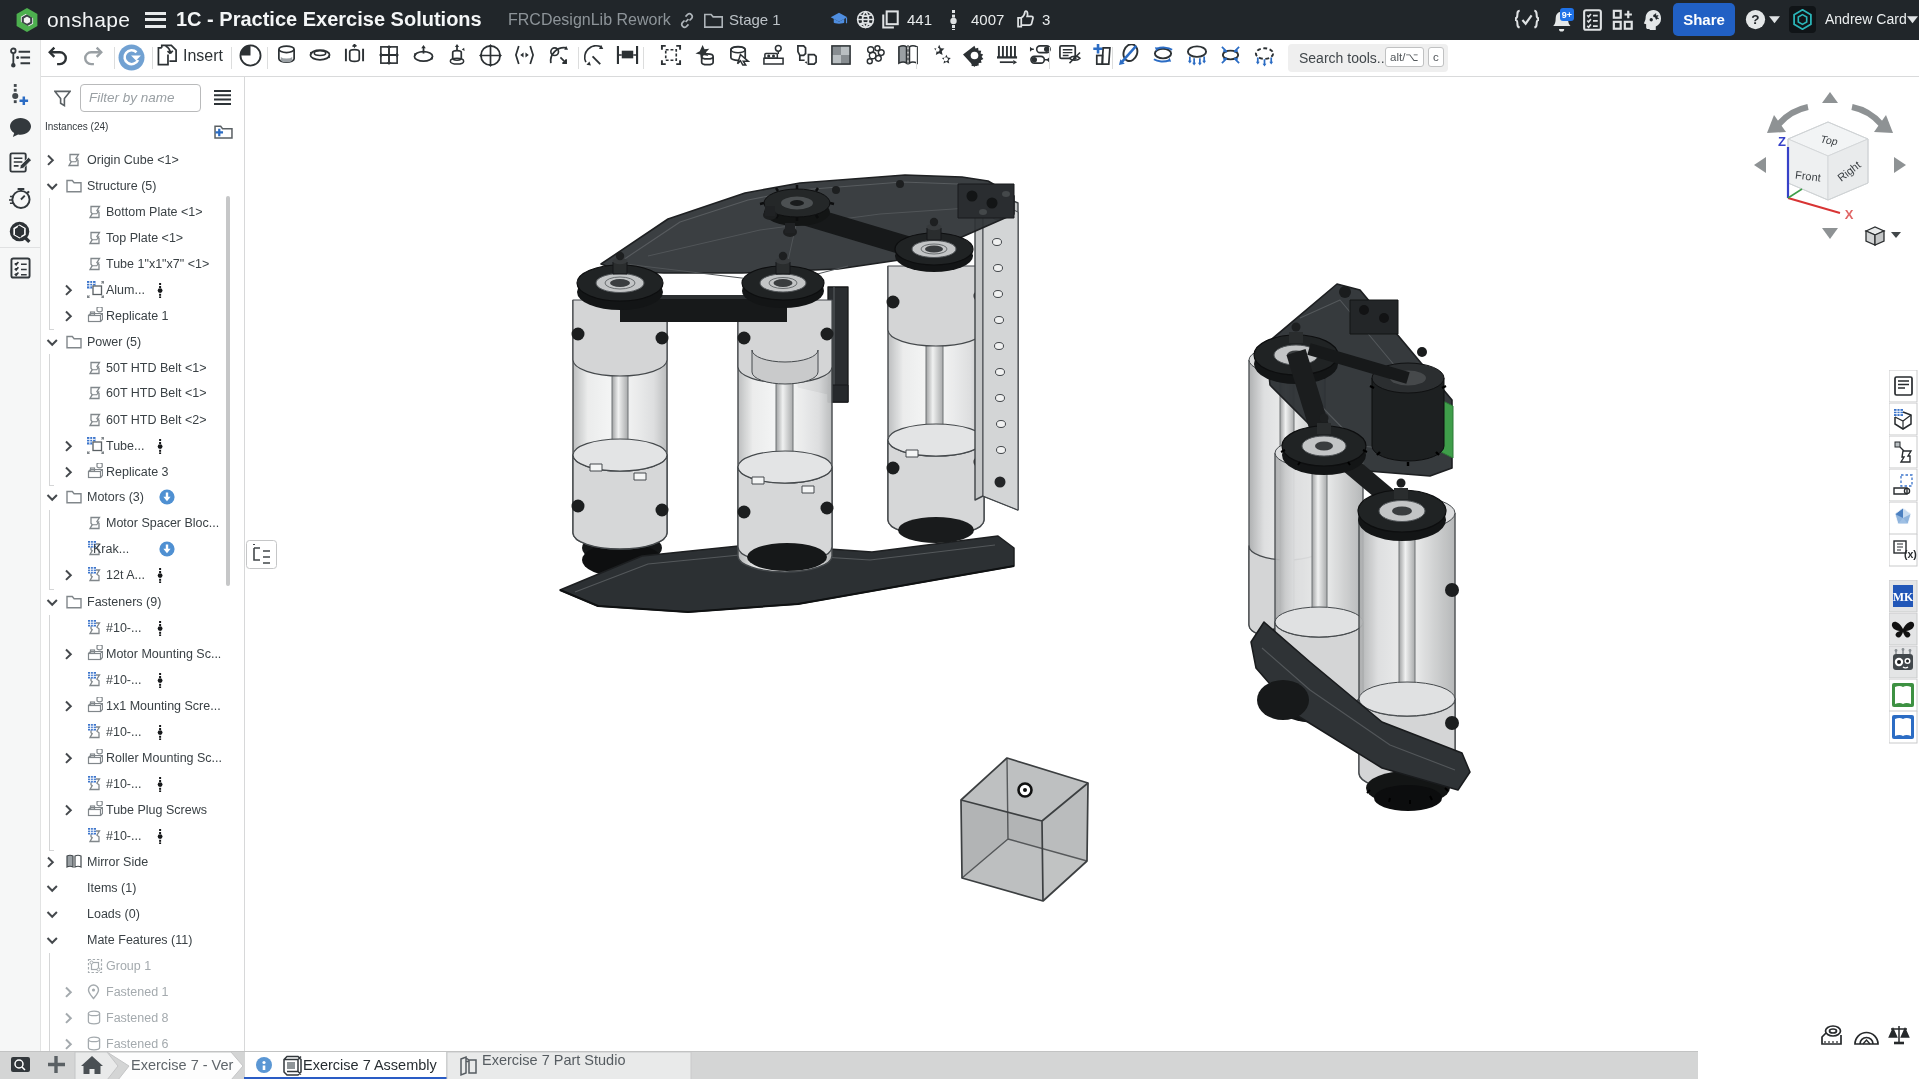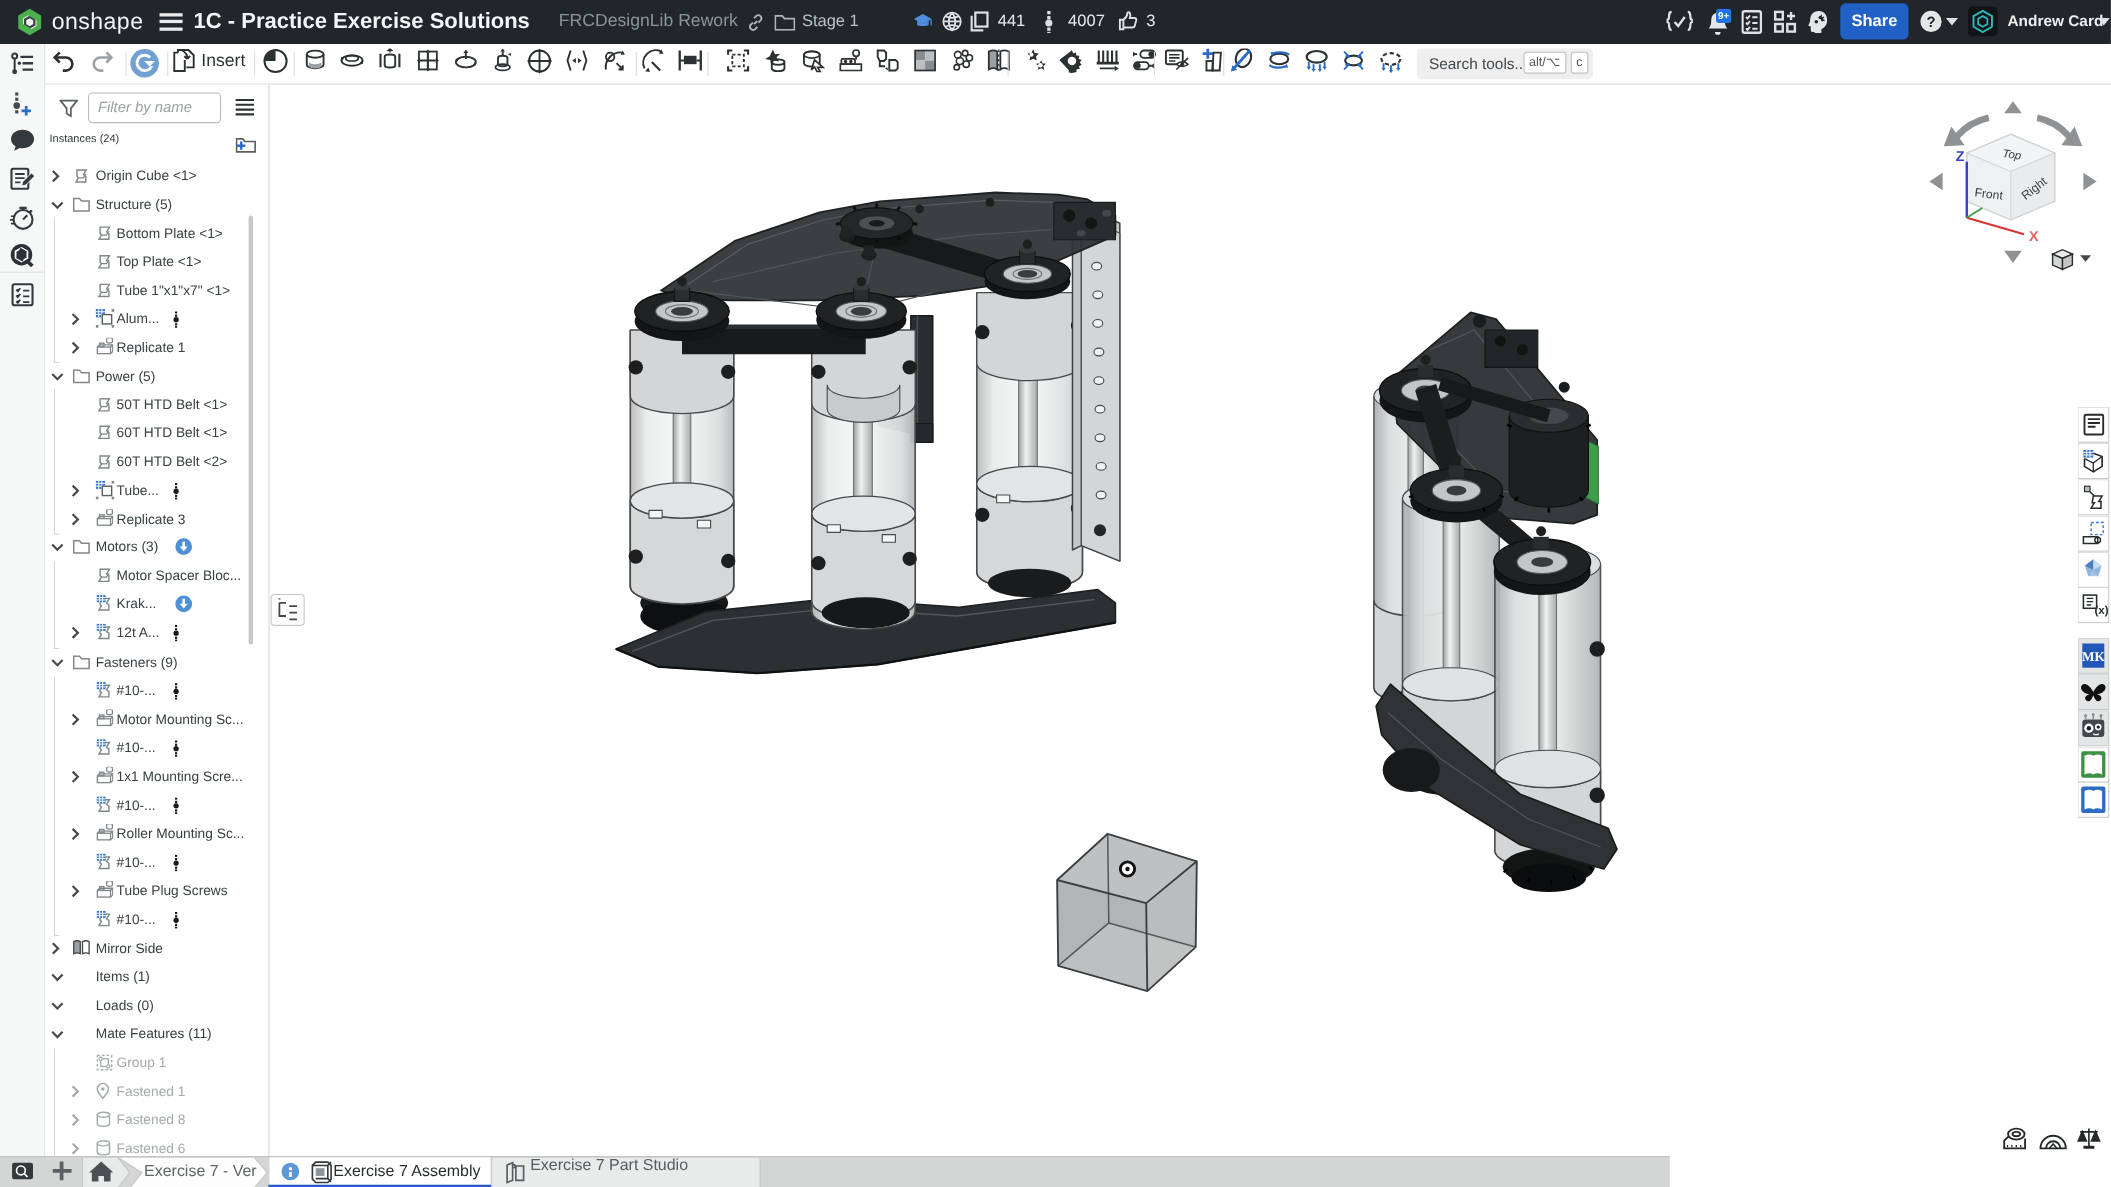--- a/index.html
+++ b/index.html
@@ -1,20 +1,20 @@
 <!DOCTYPE html>
 <html><head><meta charset="utf-8">
 <style>
 html,body{margin:0;padding:0;width:1919px;height:1079px;overflow:hidden;background:#fff;font-family:"Liberation Sans",sans-serif;}
 .abs{position:absolute;}
 #hdr{position:absolute;left:0;top:0;width:1919px;height:40px;background:#21262a;color:#eef1f2;}
 #tbar{position:absolute;left:0;top:40px;width:1919px;height:36px;background:#fff;border-bottom:1px solid #d9dadb;}
 #lstrip{position:absolute;left:0;top:40px;width:40px;height:1011px;background:#f6f7f7;border-right:1px solid #e2e3e3;}
 #panel{position:absolute;left:41px;top:77px;width:203px;height:974px;background:#fff;border-right:1px solid #d7d8d9;}
-#bbar{position:absolute;left:0;top:1051px;width:1518px;height:28px;background:#d4d5d5;border-top:1px solid #c2c3c3;}
+#bbar{position:absolute;left:0;top:1051px;width:1698px;height:28px;background:#d4d5d5;border-top:1px solid #c2c3c3;}
 .trow{position:absolute;left:0;height:26px;width:232px;color:#3a4145;font-size:12.5px;line-height:26px;white-space:nowrap;}
 .gray{color:#a4aaae;}
 .sep{position:absolute;top:7px;height:22px;width:1px;background:#dcdddd;}
 .ticon{position:absolute;top:4px;}
 svg{display:block}
 .chip{display:inline-block;background:#fff;border:1px solid #c0c1c2;border-radius:3px;font-size:11.5px;color:#51565a;padding:0 4px;height:18px;line-height:18px;vertical-align:top;}
 </style></head>
 <body>
 <div id="hdr">
  <svg class="abs" style="left:14px;top:7px" width="26" height="26" viewBox="0 0 26 26">
@@ -101,21 +101,21 @@
       <text x="12" y="17.5" font-size="15.5" font-weight="bold" fill="#21262a" text-anchor="middle">?</text>
     </svg>
  <svg class="abs" style="left:1769px;top:16px" width="11" height="8" viewBox="0 0 12 8">
       <path d="M0 0 h12 L6 7.5 Z" fill="#dfe2e4"></path>
     </svg>
  <div class="abs" style="left:1789px;top:6px;width:27px;height:27px;background:#101417;border-radius:4px;"></div>
  <svg class="abs" style="left:1792px;top:9px" width="21" height="21" viewBox="0 0 26 26">
       <path d="M13 1 L23.4 7 V19 L13 25 L2.6 19 V7 Z" fill="none" stroke="#2bb5b8" stroke-width="2.2"></path>
       <path d="M13 7 L18.2 10 V16 L13 19 L7.8 16 V10 Z" fill="none" stroke="#2bb5b8" stroke-width="2"></path>
     </svg>
- <div class="abs" style="left:1825px;top:11px;font-size:14px;color:#eceff0;font-weight:bold;">Andrew Card</div>
+ <div class="abs" style="left:1825px;top:11px;font-size:14px;color:#eceff0;">Andrew Card</div>
  <svg class="abs" style="left:1907px;top:16px" width="11" height="8" viewBox="0 0 12 8">
       <path d="M0 0 h12 L6 7.5 Z" fill="#dfe2e4"></path>
     </svg>
 </div>
 <div id="tbar">
 <svg class="ticon" style="left:47px" width="22" height="22" viewBox="0 0 24 24">
       <path fill="none" stroke="#2c3134" stroke-width="2.6" d="M8 4 L3 9 l5 5"></path>
       <path fill="none" stroke="#2c3134" stroke-width="2.6" d="M3.5 9 H14 a6.5 6.5 0 0 1 0 13 h-3"></path>
     </svg>
 <svg class="ticon" style="left:82px" width="22" height="22" viewBox="0 0 24 24">
@@ -645,21 +645,21 @@
       <span class="abs" style="left:65px">Motor Spacer Bloc...</span>
     </div>
 <div class="trow" style="top:459px">
       <span class="abs" style="left:46px">
         <svg width="15" height="15" viewBox="0 0 15 15" style="position:absolute;top:5px">
           <path fill="#fdfdfd" stroke="#81878b" stroke-width="1.3" d="M4 3 h8.5 l-2.6 4.2 2.1 1.6 V13.5 H3 l2.2-3.8 L4 8.7 Z"></path>
           <rect x="1" y="0" width="8" height="6.5" fill="#3b74cb"></rect>
           <path stroke="#fff" stroke-width=".9" d="M1 2.2 h8 M1 4.4 h8 M3.6 0 v6.5 M6.3 0 v6.5"></path>
         </svg>
       </span>
-      <span class="abs" style="left:65px">Krak...</span>
+      <span class="abs" style="left:52px">Krak...</span>
       <span class="abs" style="left:118px">
         <svg width="16" height="16" viewBox="0 0 16 16" style="position:absolute;top:5px">
           <circle cx="8" cy="8" r="7.6" fill="#4f90d2"></circle>
           <path fill="#fff" d="M8 12.2 L4.4 7.8 h7.2 Z M6.8 3.4 h2.4 v4.8 H6.8Z"></path>
         </svg>
       </span>
     </div>
 <div class="trow" style="top:485px">
       <span class="abs" style="left:23px">
         <svg width="9" height="13" viewBox="0 0 9 13" style="position:absolute;top:7px">

